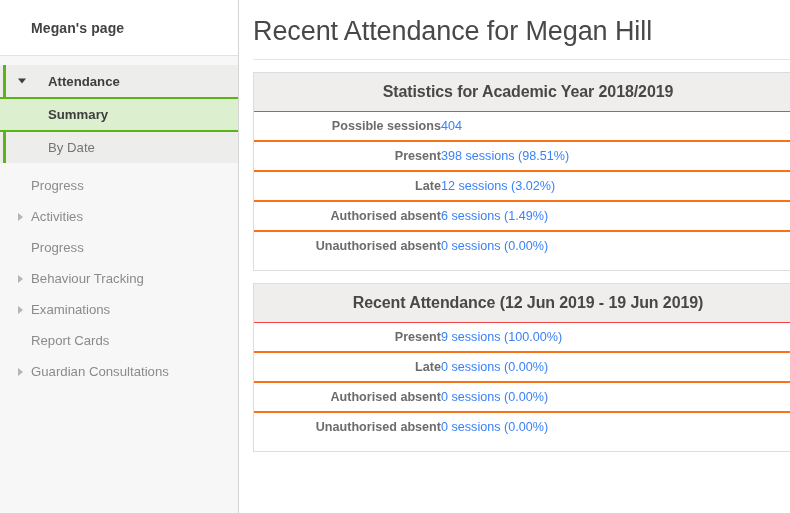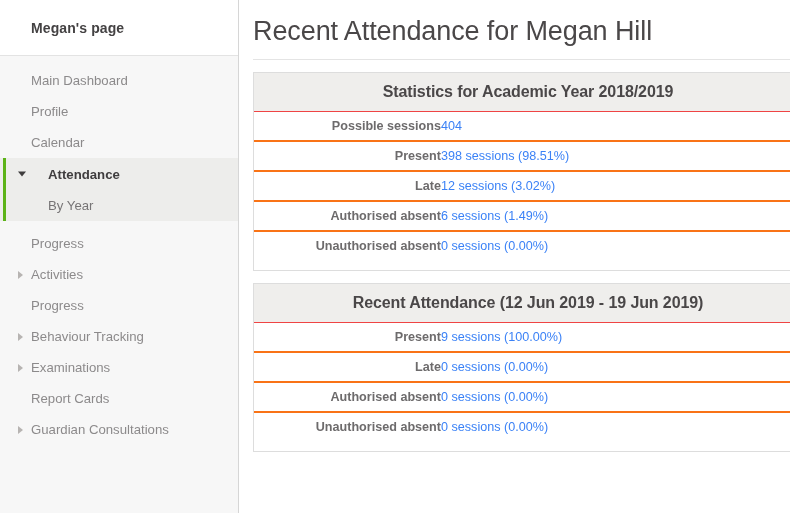--- a/index.html
+++ b/index.html
@@ -232,39 +232,32 @@
 <div id="app">
 
   <aside class="sidebar">
 
     <div class="sidebar-header">
       <span class="title">Megan's page</span>
     </div>
 
     <nav class="nav">
 
-      <div>
-        <div class="nav-item">
-          <span>Main Dashboard</span>
-        </div>
-        <div class="nav-item">
-          <span>Profile</span>
-        </div>
-        <div class="nav-item">
-          <span>Calendar</span>
-        </div>
-      </div>
 
       <div class="group">
         <div class="group-head">
           <span class="caret-down"></span>
           <span>Attendance</span>
         </div>
+        <div class="sub-item active">
+          <span>Summary</span>
+          <span class="tip"></span>
+        </div>
         <div class="sub-item">
-          <span>By Year</span>
+          <span>By Date</span>
         </div>
       </div>
 
       <div class="nav-rest">
         <div class="nav-item">
           <span>Progress</span>
         </div>
         <div class="nav-item">
           <span class="caret"></span>
           <span>Activities</span>

